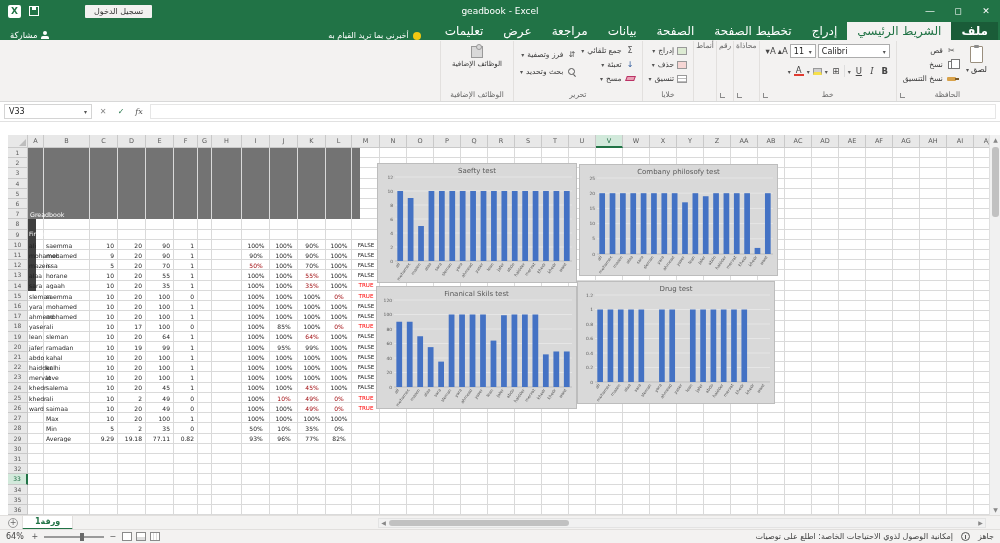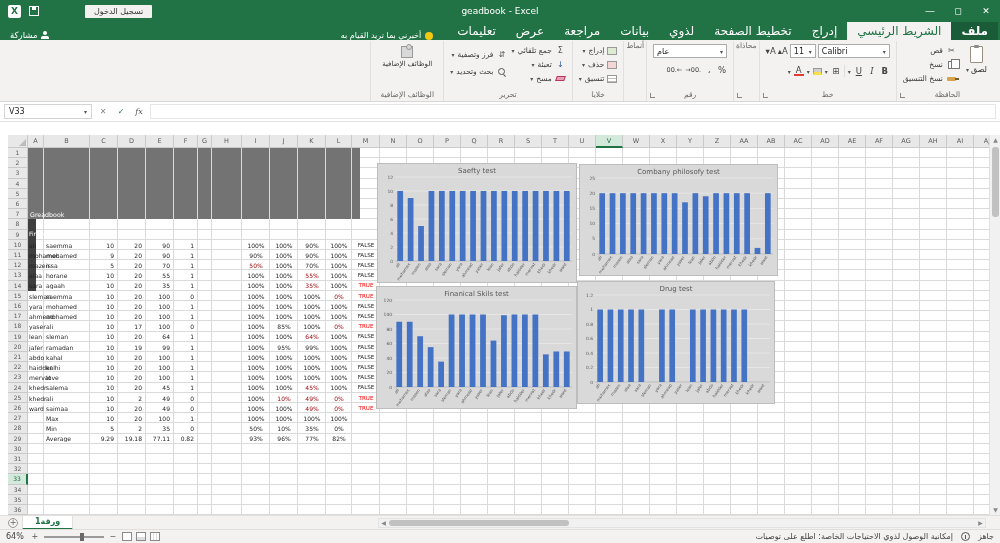--- a/index.html
+++ b/index.html
@@ -141,21 +141,21 @@
     <div class="wctrl">◻</div>
     <div class="wctrl">✕</div>
   </div>
 </div>
 
 <div class="tabstrip">
   <div class="ttab file">ملف</div>
   <div class="ttab active">الشريط الرئيسي</div>
   <div class="ttab">إدراج</div>
   <div class="ttab">تخطيط الصفحة</div>
-  <div class="ttab">لذوي</div>
+  <div class="ttab">الصفحة</div>
   <div class="ttab">بيانات</div>
   <div class="ttab">مراجعة</div>
   <div class="ttab">عرض</div>
   <div class="ttab">تعليمات</div>
   <div class="tellme">
     <span class="bulb"></span>
     <span>أخبرني بما تريد القيام به</span>
   </div>
   <div class="share">
     <span class="person"></span>
@@ -228,32 +228,20 @@
     <div class="glabel">خط</div>
     <div class="dlg"></div>
   </div>
 
   <div class="rgroup">
     <div class="glabel">محاذاة</div>
     <div class="dlg"></div>
   </div>
 
   <div class="rgroup">
-    <div class="rcontent" style="flex-direction:column;align-items:stretch">
-      <div class="combo" style="width:74px">
-          <span>عام</span>
-          <span class="dd">▾</span>
-        </div>
-      <div class="iconrow">
-        <span class="fbtn">%</span>
-        <span class="fbtn">،</span>
-        <span class="fbtn" style="font-size:6.5px">.00→</span>
-        <span class="fbtn" style="font-size:6.5px">←.00</span>
-      </div>
-    </div>
     <div class="glabel">رقم</div>
     <div class="dlg"></div>
   </div>
 
   <div class="rgroup">
     <div class="glabel">أنماط</div>
   </div>
 
   <div class="rgroup">
     <div class="rcontent" style="flex-direction:column;align-items:stretch;gap:1px">

